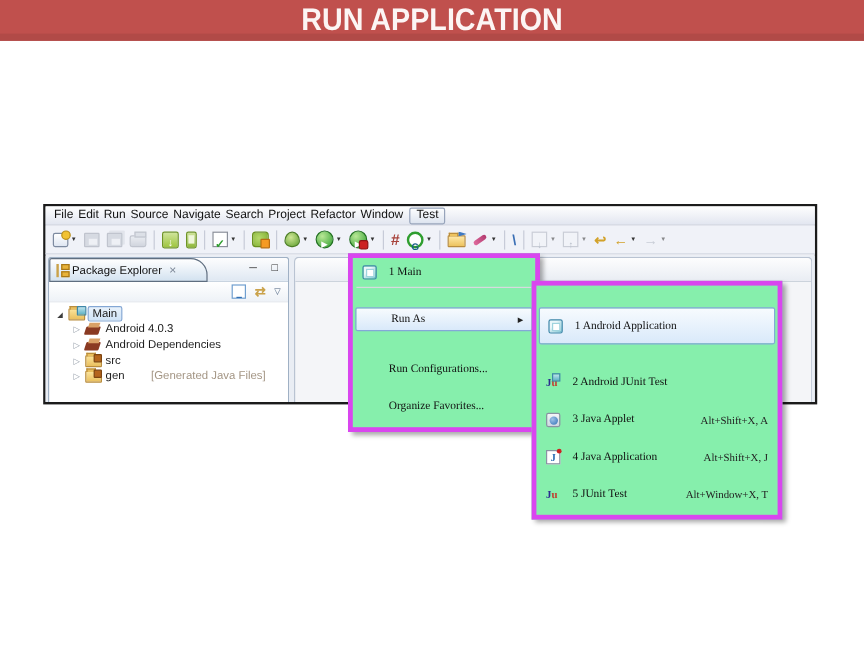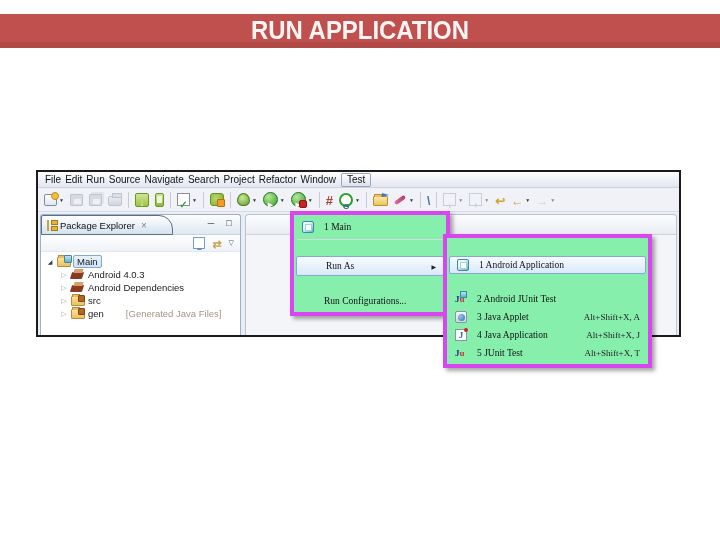--- a/index.html
+++ b/index.html
@@ -3,21 +3,21 @@
 <meta charset="utf-8">
 <style>
   * { box-sizing: border-box; margin: 0; padding: 0; }
   html,body { width:720px; height:540px; }
   body { font-family:"Liberation Sans", sans-serif; background:#ffffff; overflow:hidden; }
   i,b,u { font-style:normal; font-weight:inherit; text-decoration:none; display:inline-block; }
 
   .slide { position:relative; width:720px; height:540px; background:#fff; overflow:hidden; }
 
   
-  .banner { position:absolute; left:0; top:14px; width:720px; height:34px;
+  .banner { position:absolute; left:0; top:0; width:720px; height:34px;
             background:#c0504d; border-bottom:6px solid #b14a47; }
   .banner h1 { text-align:center; line-height:33px; font-size:26px; font-weight:bold;
                color:#fcf5f4; transform:scaleX(.92); letter-spacing:0; }
 
   
   .frame { position:absolute; left:36px; top:170px; width:645px; height:167px;
            border:2px solid #1b1b1b; background:#eef0f6; }
 
   
   .mbar { height:16px; display:flex; align-items:center; gap:4px; padding-left:7px;
@@ -140,21 +140,21 @@
   .editor { position:absolute; left:207px; top:1px; right:2px; bottom:0;
             border:1px solid #b9c3d2; border-bottom:none; border-radius:4px 4px 0 0; background:#f4f5f8; }
   .ed-head { height:20px; border-bottom:1px solid #ccd3dc; border-radius:4px 4px 0 0;
              background:linear-gradient(#fdfdfe,#e9edf3); }
 
   
   .menu { position:absolute; background:#86efac; border:4px solid #d946ef;
           box-shadow:3px 3px 4px rgba(0,0,0,.35); font-size:9.5px; color:#111; padding:2px 1px;font-family:Liberation Serif, serif; }
   .menu-run { left:252px; top:39px; width:160px; }
   .menu-sub { left:405px; top:62px; width:209px; }
-  .mrow { height:18px; display:flex; align-items:center; gap:10px; padding:0 7px; position:relative; }
+  .mrow { height:31px; display:flex; align-items:center; gap:10px; padding:0 7px; position:relative; }
   .mrow.tall { height:20px; }
   .mrow.hl { background:linear-gradient(#f7fbfe,#d9e9fa); border:1px solid #84a8d8;
              border-radius:2px; margin:16px 1px; }
   .msep { height:1px; background:#d7dade; margin:2px 2px; }
   .mic { width:12px; height:12px; flex:0 0 12px; }
   .marrow { margin-left:auto; font-size:6px; color:#222; }
   .msc { margin-left:auto; font-size:9px; color:#222; }
 
   .m-app { width:12px; height:12px; border:1px solid #3e87a8; border-radius:2px;
            background:linear-gradient(135deg,#eaf7fa 35%,#58b5c6); position:relative; }
@@ -344,20 +344,24 @@
       <div class="msep"></div>
       <div class="mrow tall hl">
         <i class="mic"></i>
         <span class="mlab">Run As</span>
         <span class="marrow">▶</span>
       </div>
       <div class="mrow">
         <i class="mic"></i>
         <span class="mlab">Run Configurations...</span>
       </div>
+      <div class="mrow">
+        <i class="mic"></i>
+        <span class="mlab">Organize Favorites...</span>
+      </div>
     </div>
 
     <div class="menu menu-sub">
       <div class="mrow hl">
         <i class="mic m-app"></i>
         <span class="mlab">1 Android Application</span>
       </div>
       <div class="mrow">
         <i class="mic m-ju adr"><u class="jj">J</u><u class="uu">u</u></i>
         <span class="mlab">2 Android JUnit Test</span>
@@ -368,18 +372,18 @@
         <span class="msc">Alt+Shift+X, A</span>
       </div>
       <div class="mrow">
         <i class="mic m-japp"><u>J</u></i>
         <span class="mlab">4 Java Application</span>
         <span class="msc">Alt+Shift+X, J</span>
       </div>
       <div class="mrow">
         <i class="mic m-ju"><u class="jj">J</u><u class="uu">u</u></i>
         <span class="mlab">5 JUnit Test</span>
-        <span class="msc">Alt+Shift+X, T</span>
+        <span class="msc">Alt+Window+X, T</span>
       </div>
     </div>
 
   </div>
 </div>
 
 </body></html>

